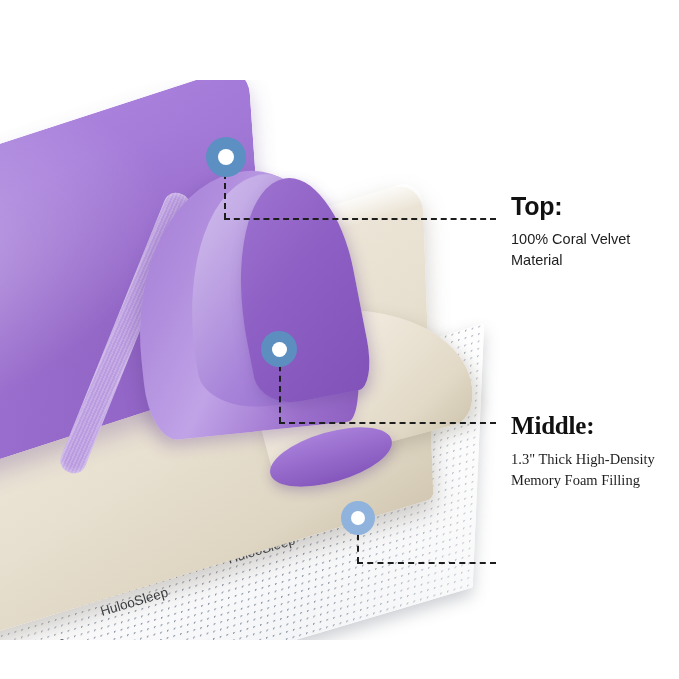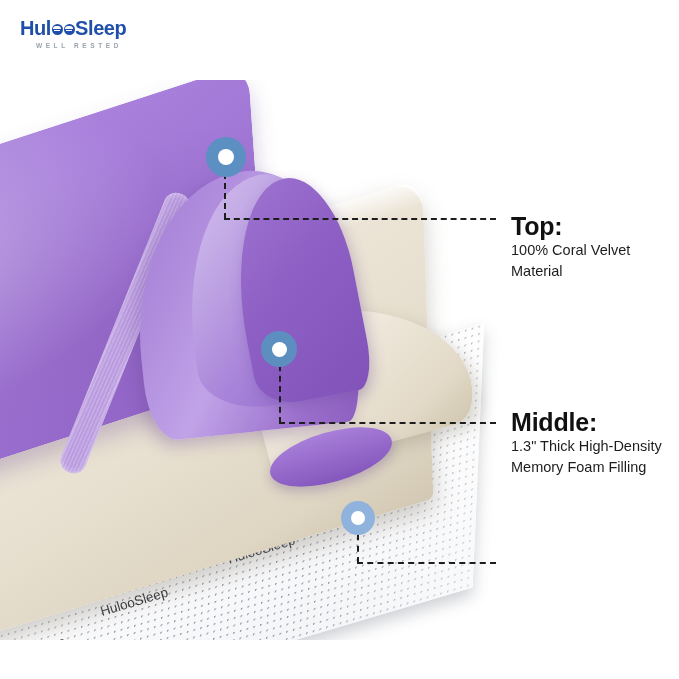--- a/index.html
+++ b/index.html
@@ -235,42 +235,33 @@
   }
 
   
   .callout { position: absolute; width: 168px; }
   .callout-title {
     font-size: 25px;
     font-weight: 700;
     color: #111111;
     line-height: 1.12;
     letter-spacing: -0.2px;
-    margin-top: 20px;
   }
   .callout-body {
+    margin-top: 9px;
     font-size: 14.5px;
     color: #1d1d1d;
     line-height: 1.42;
   }
 </style>
 </head>
 <body>
 
 <div id="page">
 
-  <div id="brand">
-    <div id="brand-wordmark">
-      <span class="wm-part">Hul</span>
-      <span class="sleepy-eye"></span>
-      <span class="sleepy-eye"></span>
-      <span class="wm-part">Sleep</span>
-    </div>
-    <div id="brand-tagline">WELL RESTED</div>
-  </div>
 
 
   <div id="stage">
 
     <div id="layer-bottom">
       <span class="watermark" style="left: 232px; top: 82px; transform: skewX(19deg);">HulooSleep</span>
       <span class="watermark" style="left: 362px; top: 64px; transform: skewX(19deg);">HulooSleep</span>
       <span class="watermark" style="left: 300px; top: 146px; transform: skewX(19deg);">HulooSleep</span>
       <span class="watermark" style="left: 62px; top: 178px; transform: skewX(19deg);">HulooSleep</span>
       <span class="watermark" style="left: 168px; top: 160px; transform: skewX(19deg);">HulooSleep</span>
@@ -306,19 +297,19 @@
 
   <div class="marker" style="left:341px; top:501px; width:34px; height:34px; background:#8fb3dd;">
     <span class="ring-core" style="width:14px;height:14px;"></span>
   </div>
 
   <div class="callout" style="left:511px; top:192px;">
     <div class="callout-title">Top:</div>
     <div class="callout-body">100% Coral Velvet Material</div>
   </div>
 
-  <div class="callout" style="left:511px; top:388px;">
+  <div class="callout" style="left:511px; top:412px;font-family:Liberation Serif, serif;">
     <div class="callout-title">Middle:</div>
     <div class="callout-body">1.3" Thick High-Density Memory Foam Filling</div>
   </div>
 
 
 </div>
 
 </body></html>

